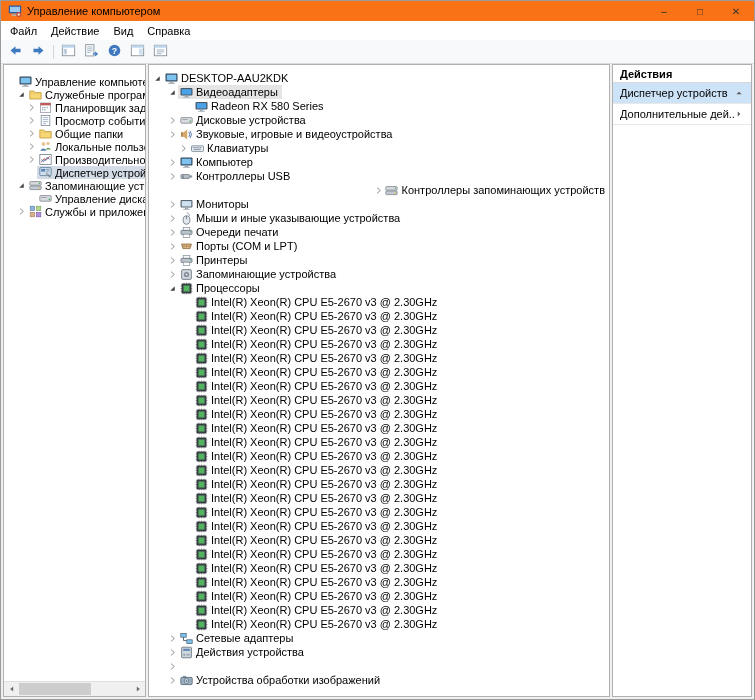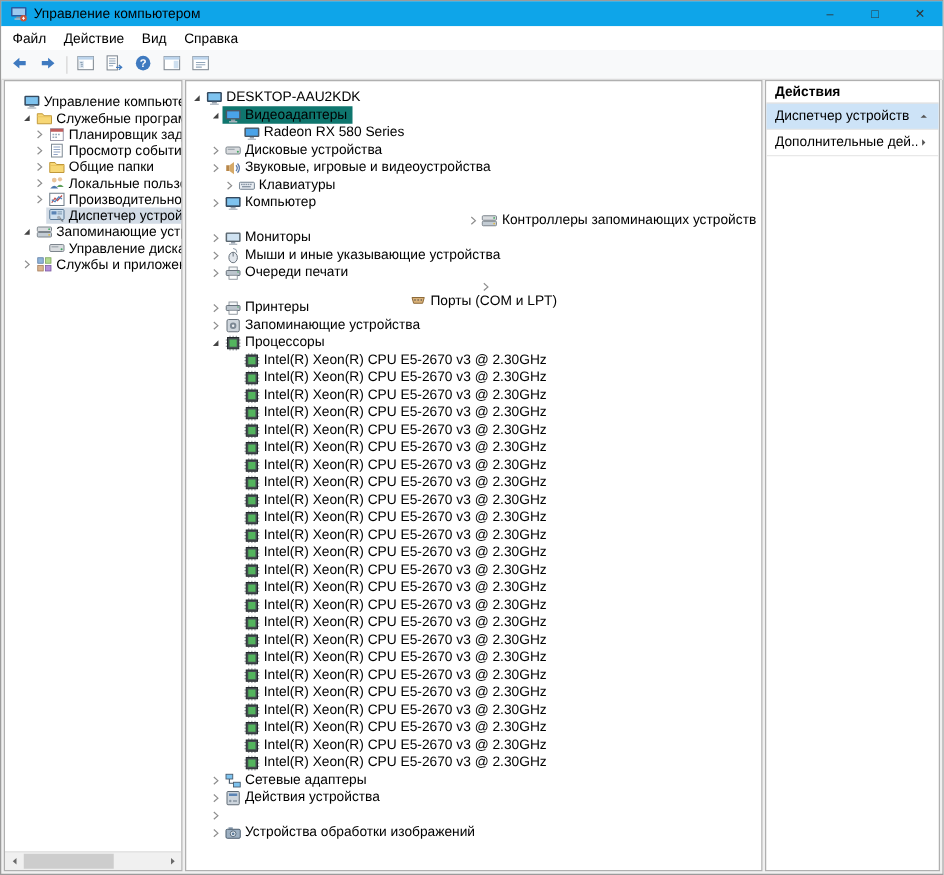--- a/index.html
+++ b/index.html
@@ -1,19 +1,19 @@
 <!DOCTYPE html>
 <html><head>
 <meta charset="utf-8">
 <style>
   *{margin:0;padding:0;box-sizing:border-box;}
   body{width:755px;height:700px;overflow:hidden;background:#fff;
        font-family:"Liberation Sans","DejaVu Sans",sans-serif;font-size:11px;color:#000;}
   .window{width:755px;height:700px;border:1px solid #9b9b9b;background:#f0f0f0;display:flex;flex-direction:column;}
-  .titlebar{height:20px;background:#0ea5e9;display:flex;align-items:center;padding-left:7px;flex:0 0 auto;}
+  .titlebar{height:20px;background:#f97316;display:flex;align-items:center;padding-left:7px;flex:0 0 auto;}
   .app-icon{width:14px;height:14px;display:inline-flex;}
   .app-icon svg{width:14px;height:14px;}
   .title-text{margin-left:5px;white-space:nowrap;}
   .titlebar-buttons{margin-left:auto;display:flex;align-self:stretch;}
   .tb-btn{width:36px;display:flex;align-items:center;justify-content:center;font-size:10px;color:#333;cursor:default;}
   .menubar{height:19px;background:#fff;display:flex;align-items:center;padding-left:2px;flex:0 0 auto;}
   .menu-item{padding:2px 7px;}
   .toolbar{height:24px;background:#f8f9fa;border-bottom:1px solid #dcdcdc;display:flex;align-items:center;padding-left:3px;flex:0 0 auto;}
   .tool-btn{width:23px;height:20px;display:flex;align-items:center;justify-content:center;border-radius:2px;}
   .tool-btn svg{width:15px;height:15px;}
@@ -23,21 +23,21 @@
   .left-panel{width:143px;display:flex;flex-direction:column;flex:0 0 auto;}
   .left-panel .tree{flex:1;padding-top:10px;overflow:hidden;}
   .mid-panel{flex:1;min-width:0;padding-top:6px;}
   .right-panel{width:140px;flex:0 0 auto;display:flex;flex-direction:column;}
   .tree-row{display:flex;align-items:center;white-space:nowrap;}
   .left-panel .tree-row{height:13px;}
   .mid-panel .tree-row{height:14px;}
   .chevron{width:11px;flex:0 0 auto;display:inline-flex;align-items:center;justify-content:center;}
   .chevron svg{width:9px;height:9px;}
   .row-core{display:inline-flex;align-items:center;height:100%;padding-right:4px;}
-  .row-core.sel-mid{background:#0f766e;}
+  .row-core.sel-mid{background:#e5e5e5;}
   .row-core.sel-left{background:#d3dce6;}
   .tree-icon{width:14px;height:13px;flex:0 0 auto;display:inline-flex;align-items:center;justify-content:center;margin:0 3px 0 1px;}
   .tree-icon svg{width:13px;height:13px;}
   .tree-label{white-space:nowrap;}
   .hscroll{height:15px;background:#f0f0f0;border-top:1px solid #dfdfdf;display:flex;align-items:stretch;flex:0 0 auto;}
   .hs-btn{width:15px;display:flex;align-items:center;justify-content:center;}
   .hs-btn svg{width:8px;height:8px;}
   .hs-track{flex:1;position:relative;}
   .hs-thumb{position:absolute;left:0;top:1px;height:12px;width:72px;background:#cdcdcd;}
   .actions-header{height:18px;line-height:18px;padding:0 7px;font-weight:bold;border-bottom:1px solid #d9d9d9;flex:0 0 auto;background:#fff;}
@@ -455,20 +455,38 @@
                 <svg viewBox="0 0 13 13">
                   <rect x="0.5" y="1.5" width="12" height="8" rx="1" fill="#34495e"></rect>
                   <rect x="1.7" y="2.7" width="9.6" height="5.6" fill="#7ec3ef"></rect>
                   <rect x="4.5" y="9.5" width="4" height="1.4" fill="#95a0ab"></rect>
                   <rect x="3" y="10.9" width="7" height="1.1" fill="#b6bec6"></rect>
                 </svg>
               </span>
               <span class="tree-label">Компьютер</span>
             </span>
           </div>
+          <div class="tree-row" style="padding-left: 18px;">
+            <span class="chevron">
+              <svg viewBox="0 0 10 10">
+                <path d="M3.4 1.8 L7 5 L3.4 8.2" fill="none" stroke="#8f8f8f" stroke-width="1.1"></path>
+              </svg>
+            </span>
+            <span class="row-core">
+              <span class="tree-icon">
+                <svg viewBox="0 0 13 13">
+                  <rect x="1" y="4.6" width="8.4" height="3.8" rx="0.6" fill="#b9c2cb" stroke="#67717b" stroke-width="0.8"></rect>
+                  <rect x="9.6" y="5.4" width="2.6" height="2.2" fill="#8b949d"></rect>
+                  <rect x="2.4" y="5.6" width="1.6" height="0.8" fill="#5d6770"></rect>
+                  <rect x="2.4" y="6.8" width="1.6" height="0.8" fill="#5d6770"></rect>
+                </svg>
+              </span>
+              <span class="tree-label">Контроллеры USB</span>
+            </span>
+          </div>
           <div class="tree-row" style="padding-left: 18px; justify-content: flex-end;">
             <span class="chevron">
               <svg viewBox="0 0 10 10">
                 <path d="M3.4 1.8 L7 5 L3.4 8.2" fill="none" stroke="#8f8f8f" stroke-width="1.1"></path>
               </svg>
             </span>
             <span class="row-core">
               <span class="tree-icon">
                 <svg viewBox="0 0 13 13">
                   <rect x="0.8" y="2.6" width="11.4" height="3.6" rx="0.8" fill="#d9dcdf" stroke="#7d858d" stroke-width="0.8"></rect>
@@ -526,21 +544,21 @@
                 <svg viewBox="0 0 13 13">
                   <rect x="3.2" y="1.6" width="6.6" height="2.8" fill="#f4f6f8" stroke="#858d95" stroke-width="0.7"></rect>
                   <rect x="1" y="4.4" width="11" height="4" rx="0.7" fill="#bcc5cd" stroke="#67717b" stroke-width="0.8"></rect>
                   <rect x="3.2" y="8.2" width="6.6" height="3.2" fill="#fff" stroke="#858d95" stroke-width="0.7"></rect>
                   <circle cx="10.4" cy="5.6" r="0.6" fill="#41a85f"></circle>
                 </svg>
               </span>
               <span class="tree-label">Очереди печати</span>
             </span>
           </div>
-          <div class="tree-row" style="padding-left: 18px; flex-direction: column;">
+          <div class="tree-row" style="padding-left: 18px;">
             <span class="chevron">
               <svg viewBox="0 0 10 10">
                 <path d="M3.4 1.8 L7 5 L3.4 8.2" fill="none" stroke="#8f8f8f" stroke-width="1.1"></path>
               </svg>
             </span>
             <span class="row-core">
               <span class="tree-icon">
                 <svg viewBox="0 0 13 13">
                   <path d="M1.6 4 h9.8 l-1.3 4.6 h-7.2 Z" fill="#d9b178" stroke="#8d6a38" stroke-width="0.8"></path>
                   <g fill="#4d4d4d">

